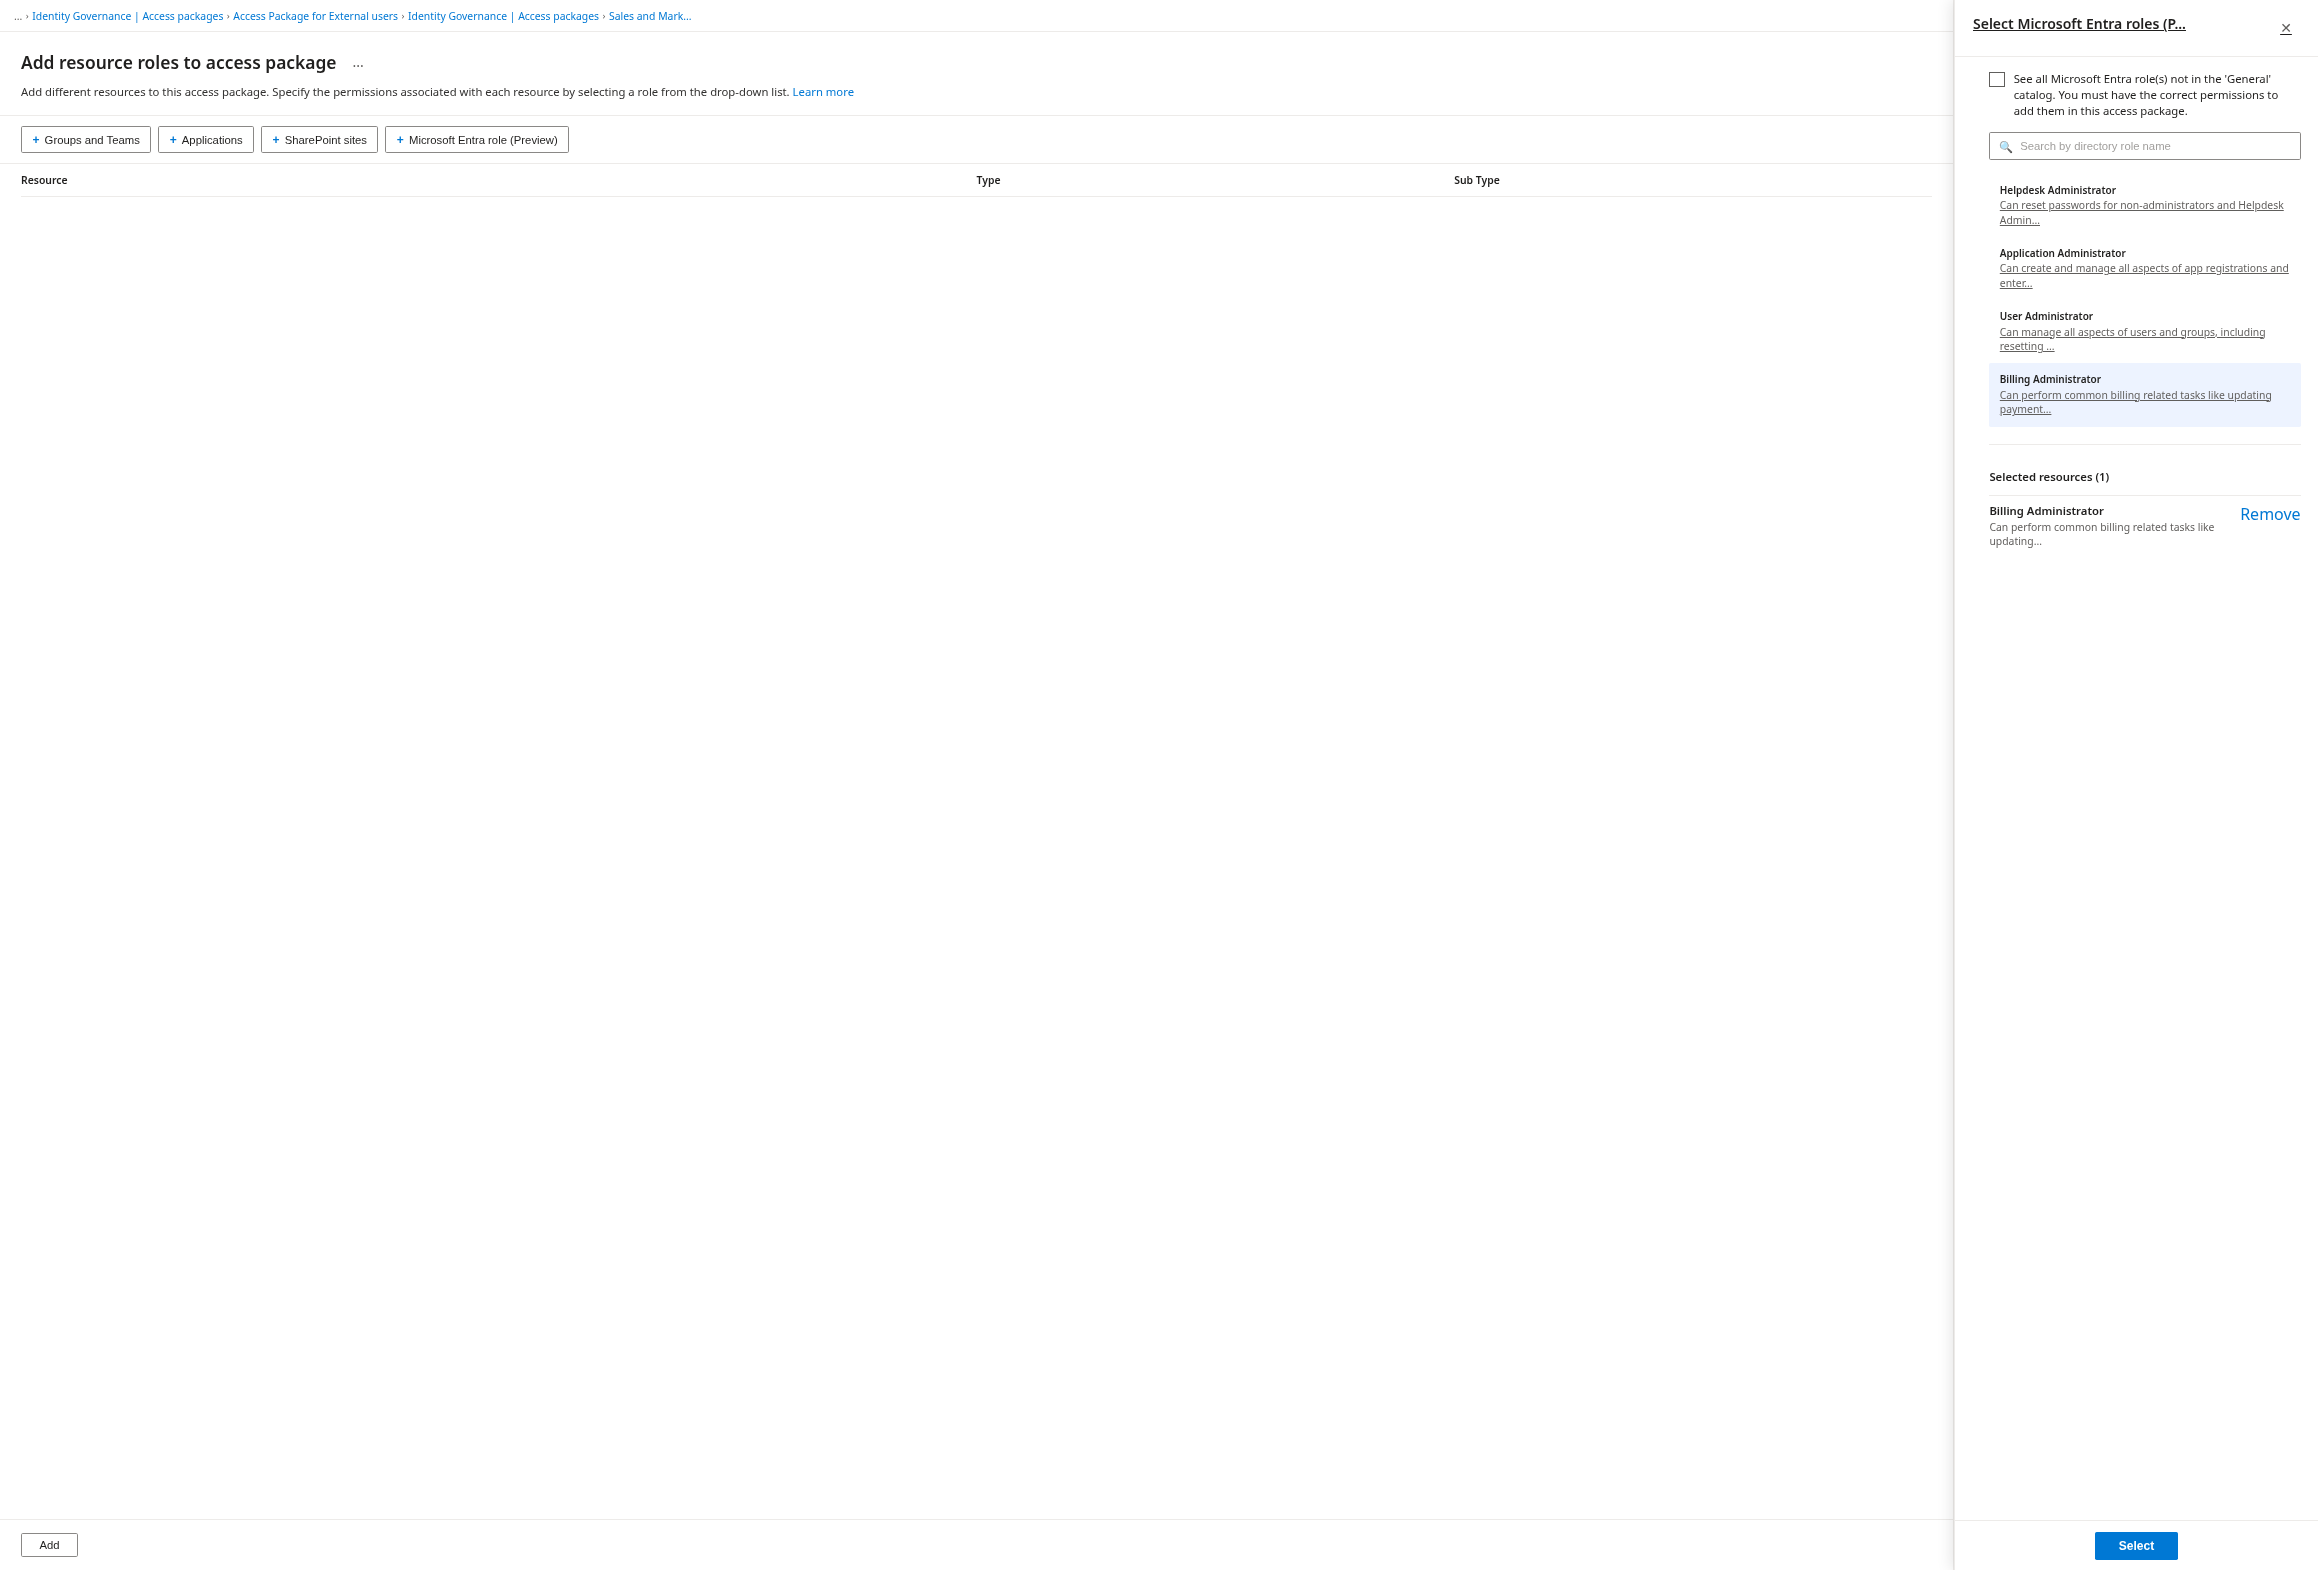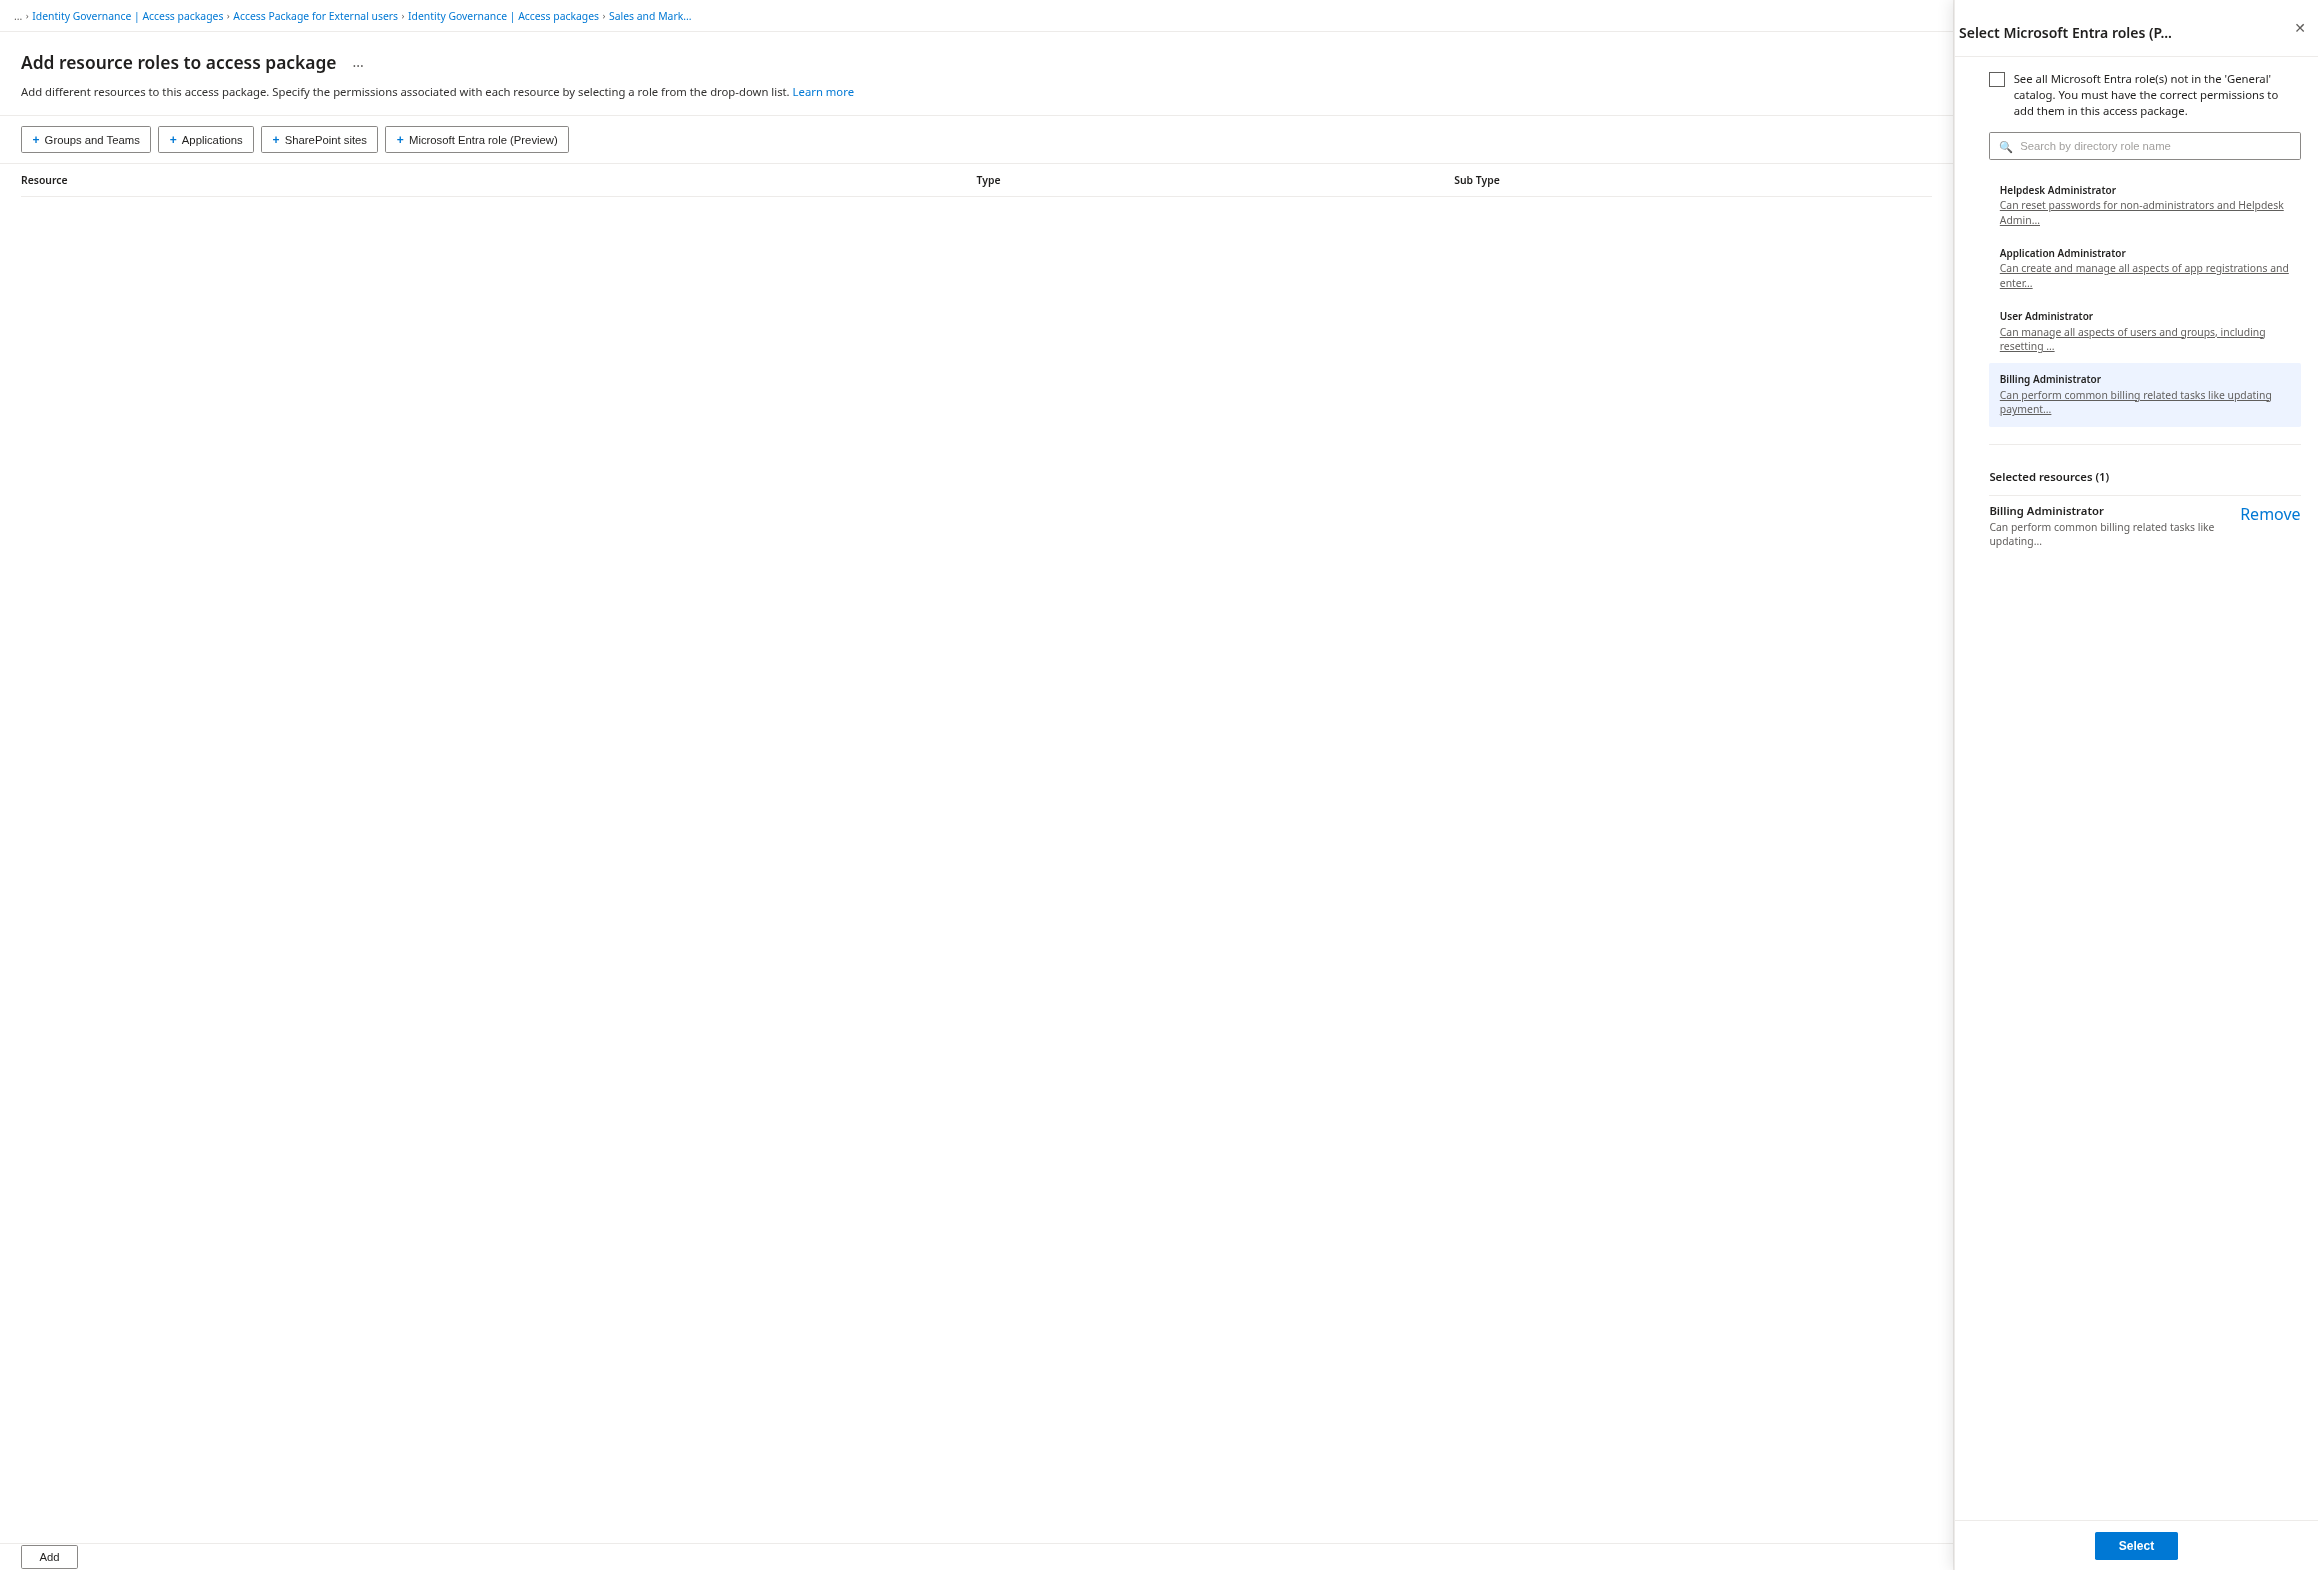--- a/index.html
+++ b/index.html
@@ -122,21 +122,21 @@
       grid-template-columns: 2fr 1fr 1fr;
       padding: 8.7px 0;
       border-bottom: 0.9px solid #edebe9;
       font-size: 10.4px;
       font-weight: 600;
       color: #201f1e;
     }
 
     
     .bottom-bar {
-      padding: 1px 21px;
+      padding: 13px 21px;
       border-top: 0.9px solid #edebe9;
       display: flex;
       align-items: center;
     }
     .add-btn {
       padding: 5.2px 17.4px;
       border: 0.9px solid #8a8886;
       background: #fff;
       border-radius: 1.7px;
       font-size: 11.3px;
@@ -149,24 +149,25 @@
       width: 364px;
       display: flex;
       flex-direction: column;
       background: #fff;
       border-left: 0.9px solid #edebe9;
       box-shadow: -3.5px 0 14px rgba(0,0,0,0.1);
     }
 
     .side-panel-header {
       display: flex;
-      align-items: flex-end;
+      align-items: flex-start;
       justify-content: space-between;
-      padding: 14px 4px;
+      padding: 14px 18px;
       border-bottom: 0.9px solid #edebe9;
+      text-decoration: underline;
     }
     .side-panel-title {
       font-size: 14px;
       font-weight: 600;
       color: #201f1e;
       flex: 1;
       overflow: hidden;
       text-overflow: ellipsis;
       white-space: nowrap;
     }

